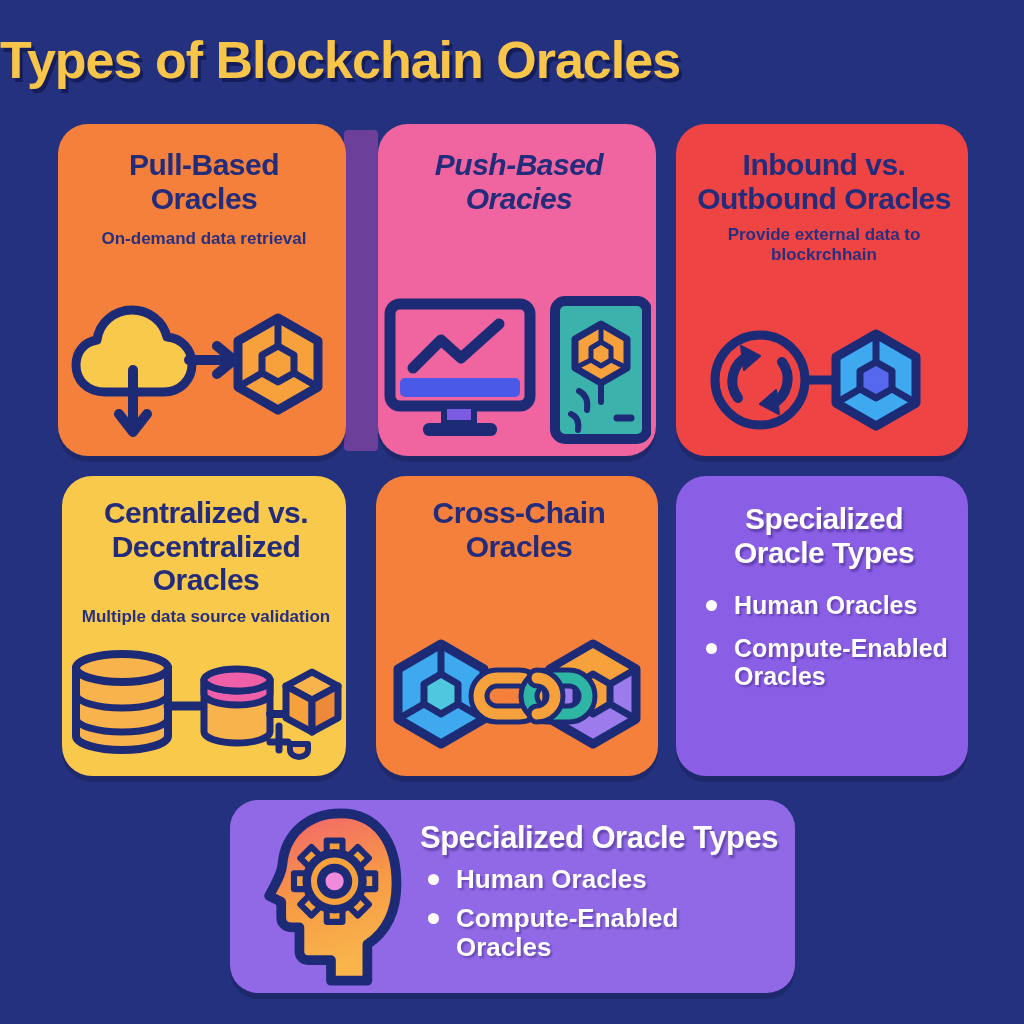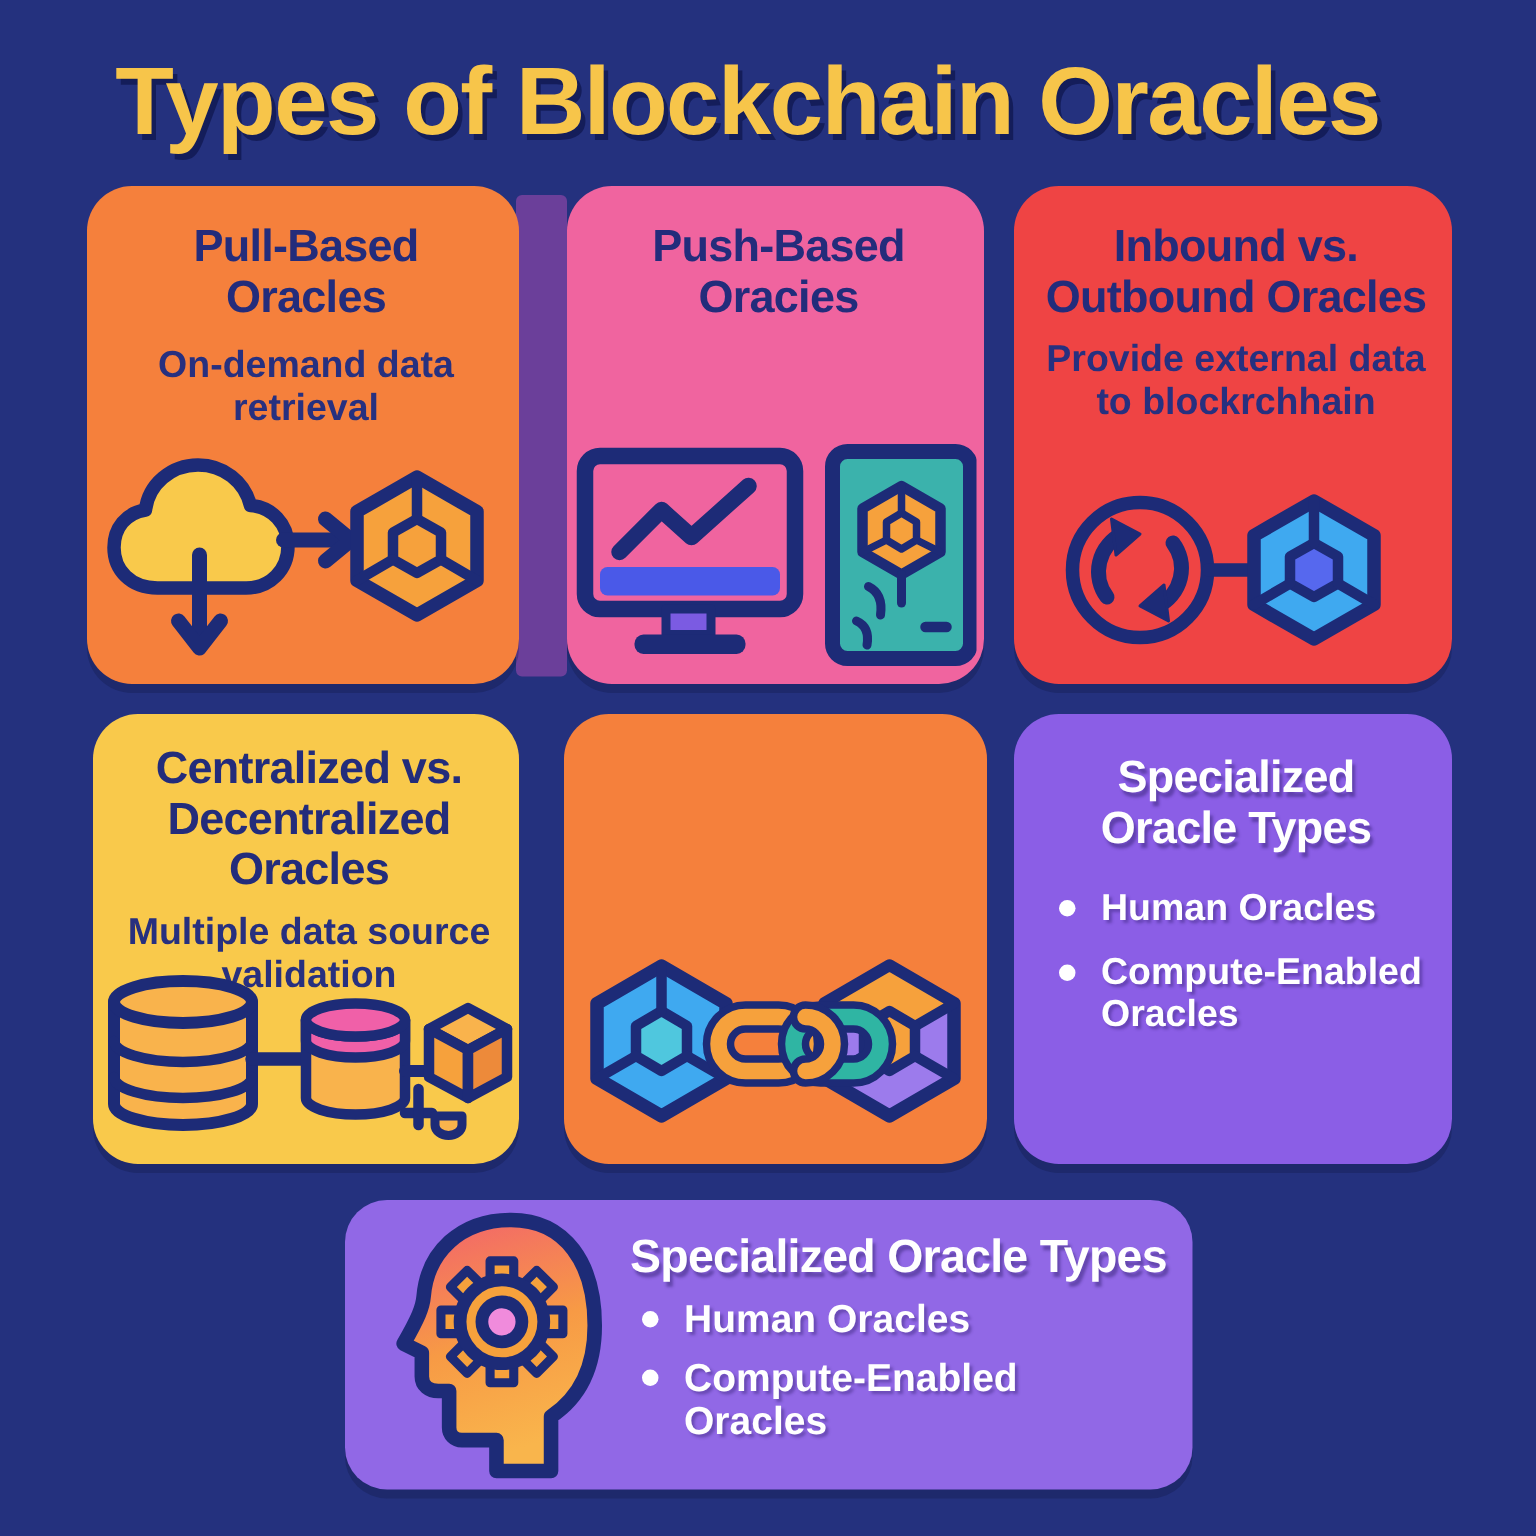--- a/index.html
+++ b/index.html
@@ -3,38 +3,38 @@
 <meta charset="utf-8">
 <style>
   html,body{margin:0;padding:0;}
   body{
     width:1024px;height:1024px;position:relative;overflow:hidden;
     background:#24317E;
     font-family:"Liberation Sans", sans-serif;
   }
   .page-title{
     position:absolute;top:30px;left:0;width:920px;
-    text-align:right;
-    font-size:64px;font-weight:800;letter-spacing:-1px;
+    text-align:left;
+    font-size:52px;font-weight:800;letter-spacing:-1px;
     color:#F7C54A;
     text-shadow:3px 4px 0 rgba(18,26,84,0.85);
   }
   .card{
     position:absolute;border-radius:30px;box-sizing:border-box;
     padding:16px 10px 0 14px;text-align:center;
     box-shadow:0 6px 0 rgba(14,20,62,0.28);
   }
   .card h2{
     margin:8px 6px 0 6px;
     font-size:30px;line-height:1.12;font-weight:800;
     color:#232C7B;letter-spacing:-0.5px;
   }
   .card .subtitle{
     margin:14px 4px 0 4px;
-    font-size:25px;line-height:1.15;font-weight:700;
+    font-size:17px;line-height:1.15;font-weight:700;
     color:#27307F;
   }
   .divider-strip{
     position:absolute;left:344px;top:130px;width:34px;height:321px;
     background:#6B3F9A;border-radius:4px;
   }
   .card-icon{position:absolute;left:0;right:0;margin:auto;}
   
   .purple-card h2{color:#FFFFFF;text-shadow:2px 3px 2px rgba(44,28,104,0.45);}
   .bullets{
@@ -87,21 +87,21 @@
       <polyline points="146,46 163,60 146,74" fill="none" stroke-width="10"></polyline>
       <polygon points="207,18 247,41 247,87 207,110 167,87 167,41" fill="#F6A13C" stroke-width="9"></polygon>
       <polygon points="207,46 223,55 223,73 207,82 191,73 191,55" fill="#F6A13C" stroke-width="7"></polygon>
       <line x1="207" y1="46" x2="207" y2="18" stroke-width="7"></line>
       <line x1="191" y1="73" x2="167" y2="87" stroke-width="7"></line>
       <line x1="223" y1="73" x2="247" y2="87" stroke-width="7"></line>
     </g>
   </svg>
 </div>
 
-<div class="card" style="left:378px;top:124px;width:278px;height:332px;background:#F0649F;">
+<div class="card" style="left:378px;top:124px;width:278px;height:332px;background:#F0649F;font-style:italic;">
   <h2>Push-Based Oracies</h2>
   <svg class="card-icon" style="bottom:12px;" width="268" height="148" viewBox="0 0 268 148">
     <g stroke="#1D2B77" stroke-linejoin="round" stroke-linecap="round">
       <rect x="7" y="8" width="140" height="102" rx="10" fill="none" stroke-width="11"></rect>
       <polyline points="30,72 58,44 78,62 116,28" fill="none" stroke-width="11"></polyline>
       <rect x="17" y="82" width="120" height="19" rx="5" fill="#4A59E8" stroke="none"></rect>
       <rect x="61" y="110" width="30" height="17" fill="#7B5BE2" stroke-width="6"></rect>
       <rect x="40" y="127" width="74" height="13" rx="6" fill="#1D2B77" stroke="none"></rect>
       <rect x="172" y="5" width="92" height="138" rx="10" fill="#3BB2AC" stroke-width="10"></rect>
       <polygon points="218,28 244,43 244,72 218,87 192,72 192,43" fill="#F6A13C" stroke-width="7"></polygon>
@@ -155,20 +155,21 @@
       <line x1="215" y1="76" x2="215" y2="100" stroke-width="7"></line>
       <path d="M226 100 a9 7 0 0 0 18 0 v-6 h-18 z" fill="#F9B34C" stroke-width="6"></path>
       <polygon points="248,22 274,36 248,50 222,36" fill="#F9B34C" stroke-width="7"></polygon>
       <polygon points="222,36 248,50 248,82 222,68" fill="#F6A13C" stroke-width="7"></polygon>
       <polygon points="248,50 274,36 274,68 248,82" fill="#ED8A3A" stroke-width="7"></polygon>
     </g>
   </svg>
 </div>
 
 <div class="card" style="left:376px;top:476px;width:282px;height:300px;background:#F5803C;">
+  <h2 style="margin-top:4px;">Cross-Chain Oracles</h2>
   <svg class="card-icon" style="bottom:10px;" width="268" height="140" viewBox="0 0 268 140">
     <g stroke="#1D2B77" stroke-linejoin="round" stroke-linecap="round">
       <polygon points="58,18 101,43 101,93 58,118 15,93 15,43" fill="#3FA9F0" stroke-width="9"></polygon>
       <polygon points="58,48 75,58 75,78 58,88 41,78 41,58" fill="#4FC7DE" stroke-width="7"></polygon>
       <line x1="58" y1="48" x2="58" y2="18" stroke-width="7"></line>
       <line x1="41" y1="78" x2="15" y2="93" stroke-width="7"></line>
       <line x1="75" y1="78" x2="101" y2="93" stroke-width="7"></line>
       <polygon points="210,18 253,43 253,93 210,118 167,93 167,43" fill="#9C7BEC" stroke-width="9"></polygon>
       <polygon points="210,18 253,43 210,68 167,43" fill="#F6A13C" stroke-width="7"></polygon>
       <polygon points="210,48 227,58 227,78 210,88 193,78 193,58" fill="#F6A13C" stroke-width="7"></polygon>

